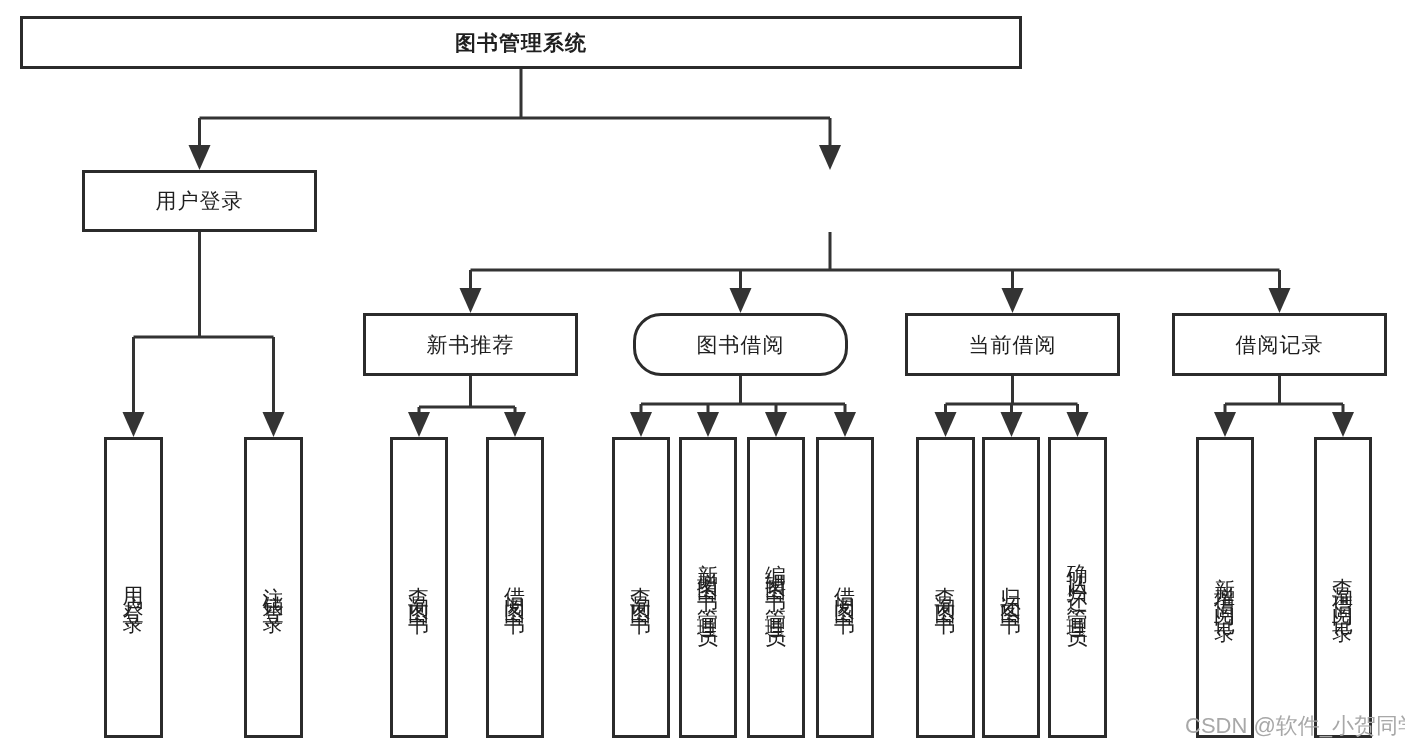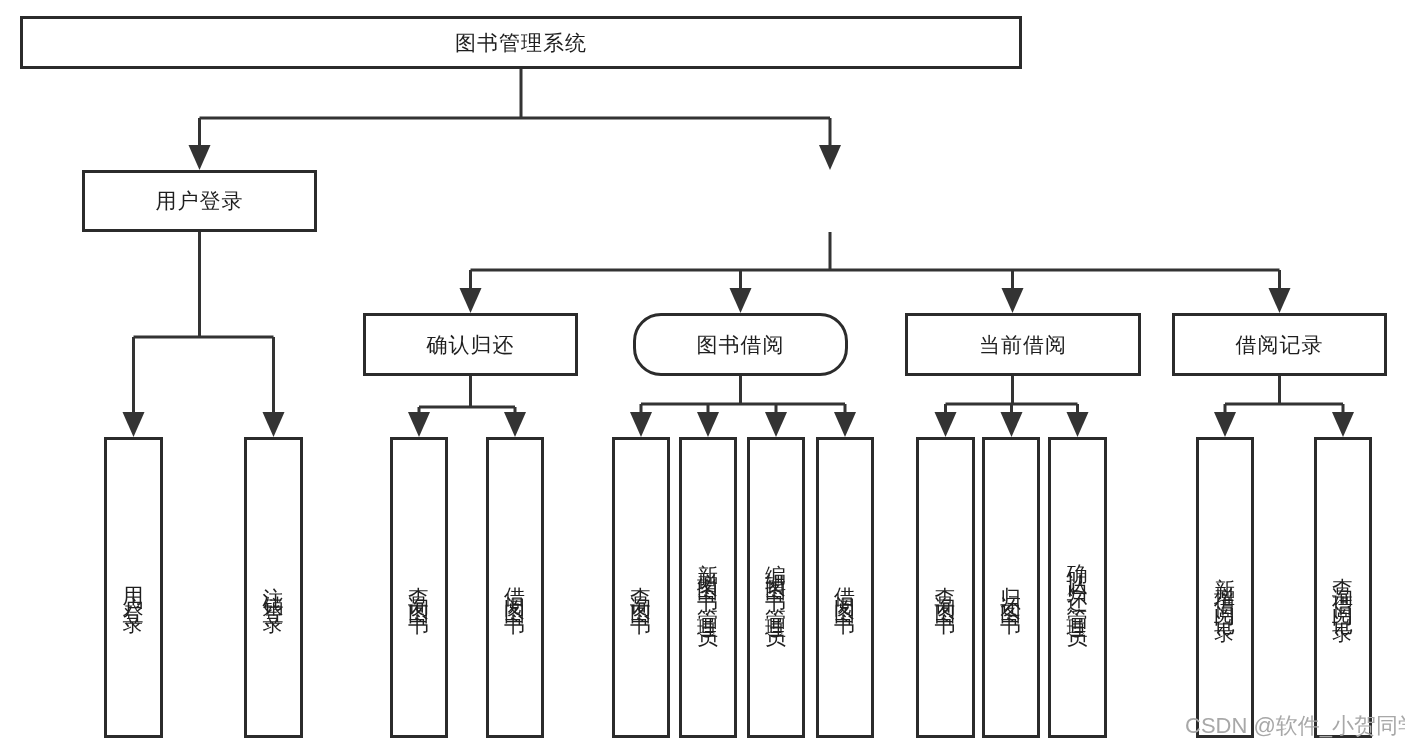--- a/index.html
+++ b/index.html
@@ -50,28 +50,28 @@
   }
   .box.h span { white-space: nowrap; }
   .box.v span {
     writing-mode: vertical-rl;
     text-orientation: mixed;
     letter-spacing: 9px;
     line-height: 1;
     white-space: nowrap;
   }
   
-  .n-root            { left: 20px;   top: 16px;  width: 1002px; height: 53px; }
+  .n-root            { left: 20px;   top: 16px;  width: 1002px; height: 53px; font-weight: bold; }
   
   .n-user-login      { left: 82px;   top: 170px; width: 235px; height: 62px; }
   .n-book-mgmt       { left: 712px;  top: 170px; width: 235px; height: 62px; }
   
   .n-new-book-rec    { left: 363px;  top: 313px; width: 215px; height: 63px; }
   .n-book-borrow     { left: 633px;  top: 313px; width: 215px; height: 63px; border-radius: 28px; }
-  .n-current-borrow  { left: 905px;  top: 313px; width: 236px; height: 63px; }
+  .n-current-borrow  { left: 905px;  top: 313px; width: 215px; height: 63px; }
   .n-borrow-records  { left: 1172px; top: 313px; width: 215px; height: 63px; }
   
   .l-user-login      { left: 104px;  top: 437px; width: 59px;  height: 301px; }
   .l-logout          { left: 244px;  top: 437px; width: 59px;  height: 301px; }
   .l-query-books-1   { left: 390px;  top: 437px; width: 58px;  height: 301px; }
   .l-borrow-books-1  { left: 486px;  top: 437px; width: 58px;  height: 301px; }
   .l-query-books-2   { left: 612px;  top: 437px; width: 58px;  height: 301px; }
   .l-add-books       { left: 679px;  top: 437px; width: 58px;  height: 301px; }
   .l-edit-books      { left: 747px;  top: 437px; width: 58px;  height: 301px; }
   .l-borrow-books-2  { left: 816px;  top: 437px; width: 58px;  height: 301px; }
@@ -140,21 +140,21 @@
 
   <div class="box h n-root">
     <span>图书管理系统</span>
   </div>
 
   <div class="box h n-user-login">
     <span>用户登录</span>
   </div>
 
   <div class="box h n-new-book-rec">
-    <span>确认归还</span>
+    <span>新书推荐</span>
   </div>
   <div class="box h n-book-borrow">
     <span>图书借阅</span>
   </div>
   <div class="box h n-current-borrow">
     <span>当前借阅</span>
   </div>
   <div class="box h n-borrow-records">
     <span>借阅记录</span>
   </div>

